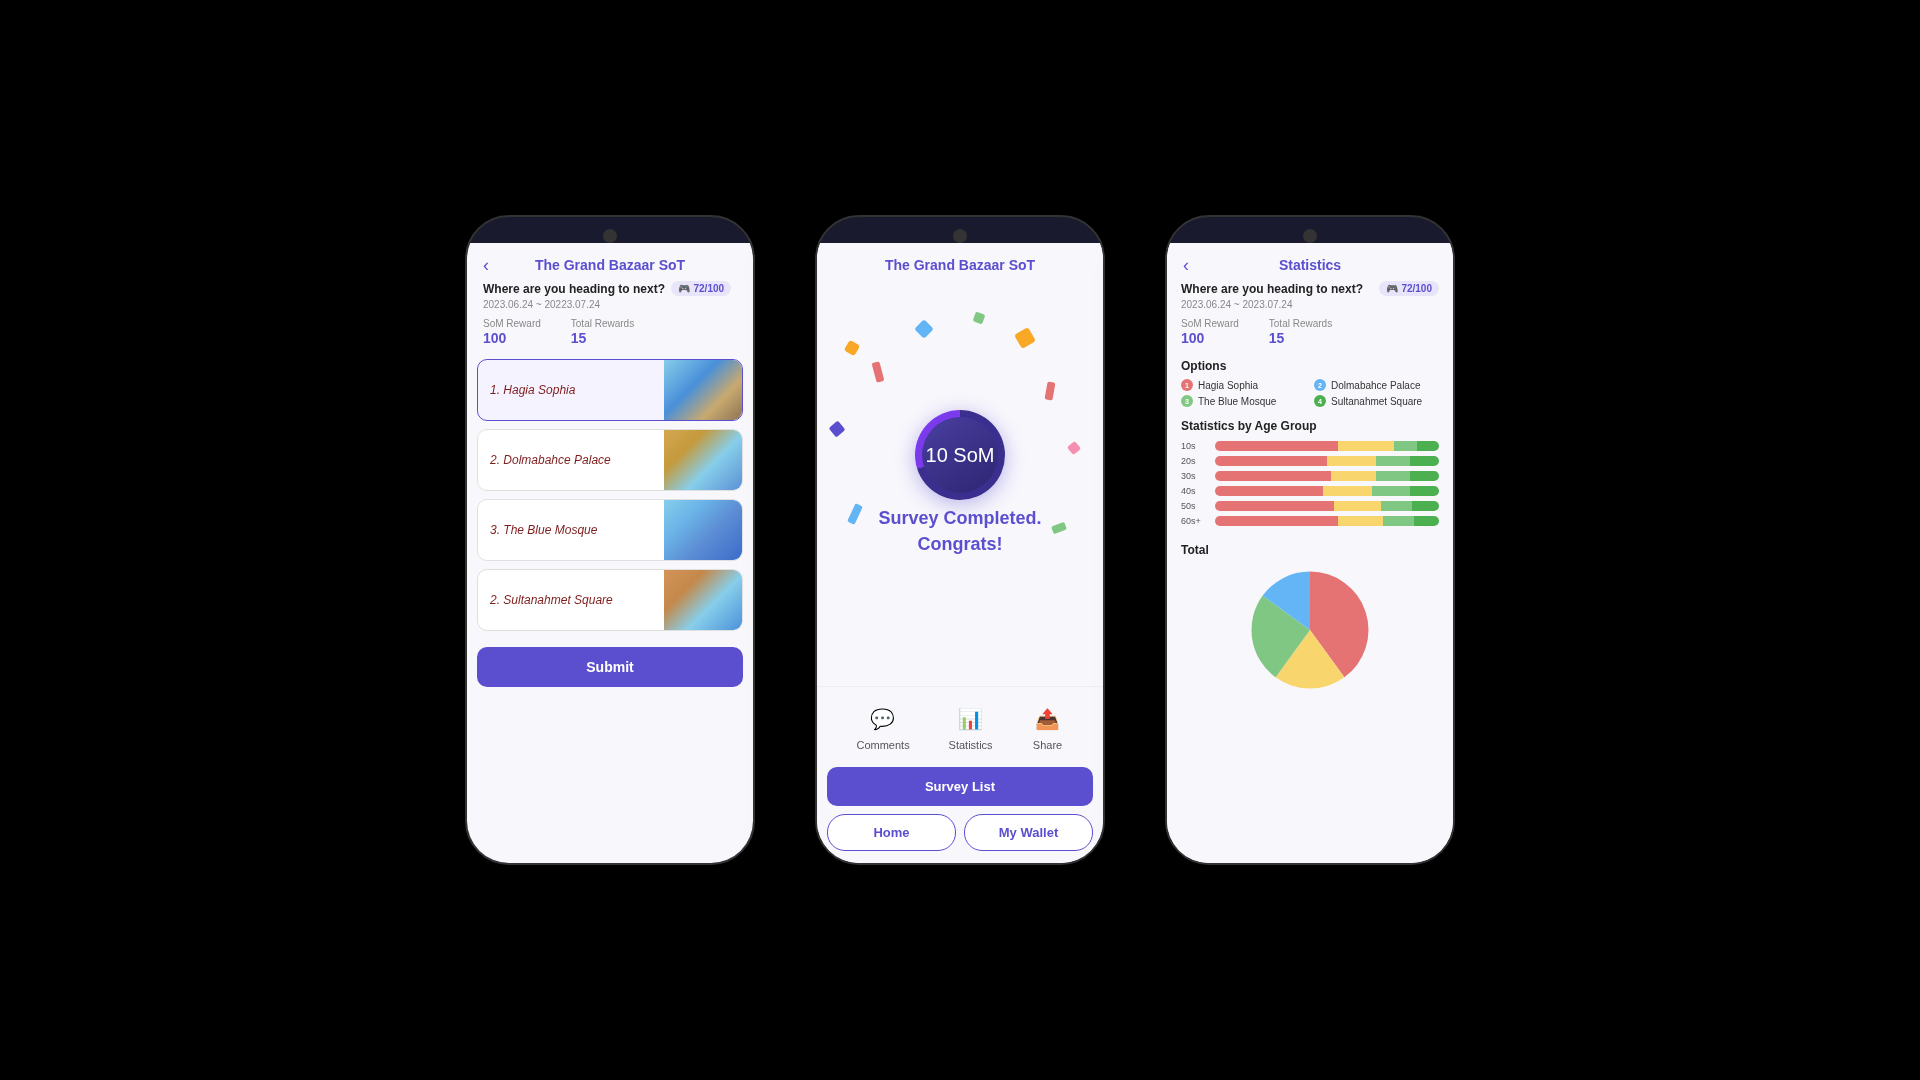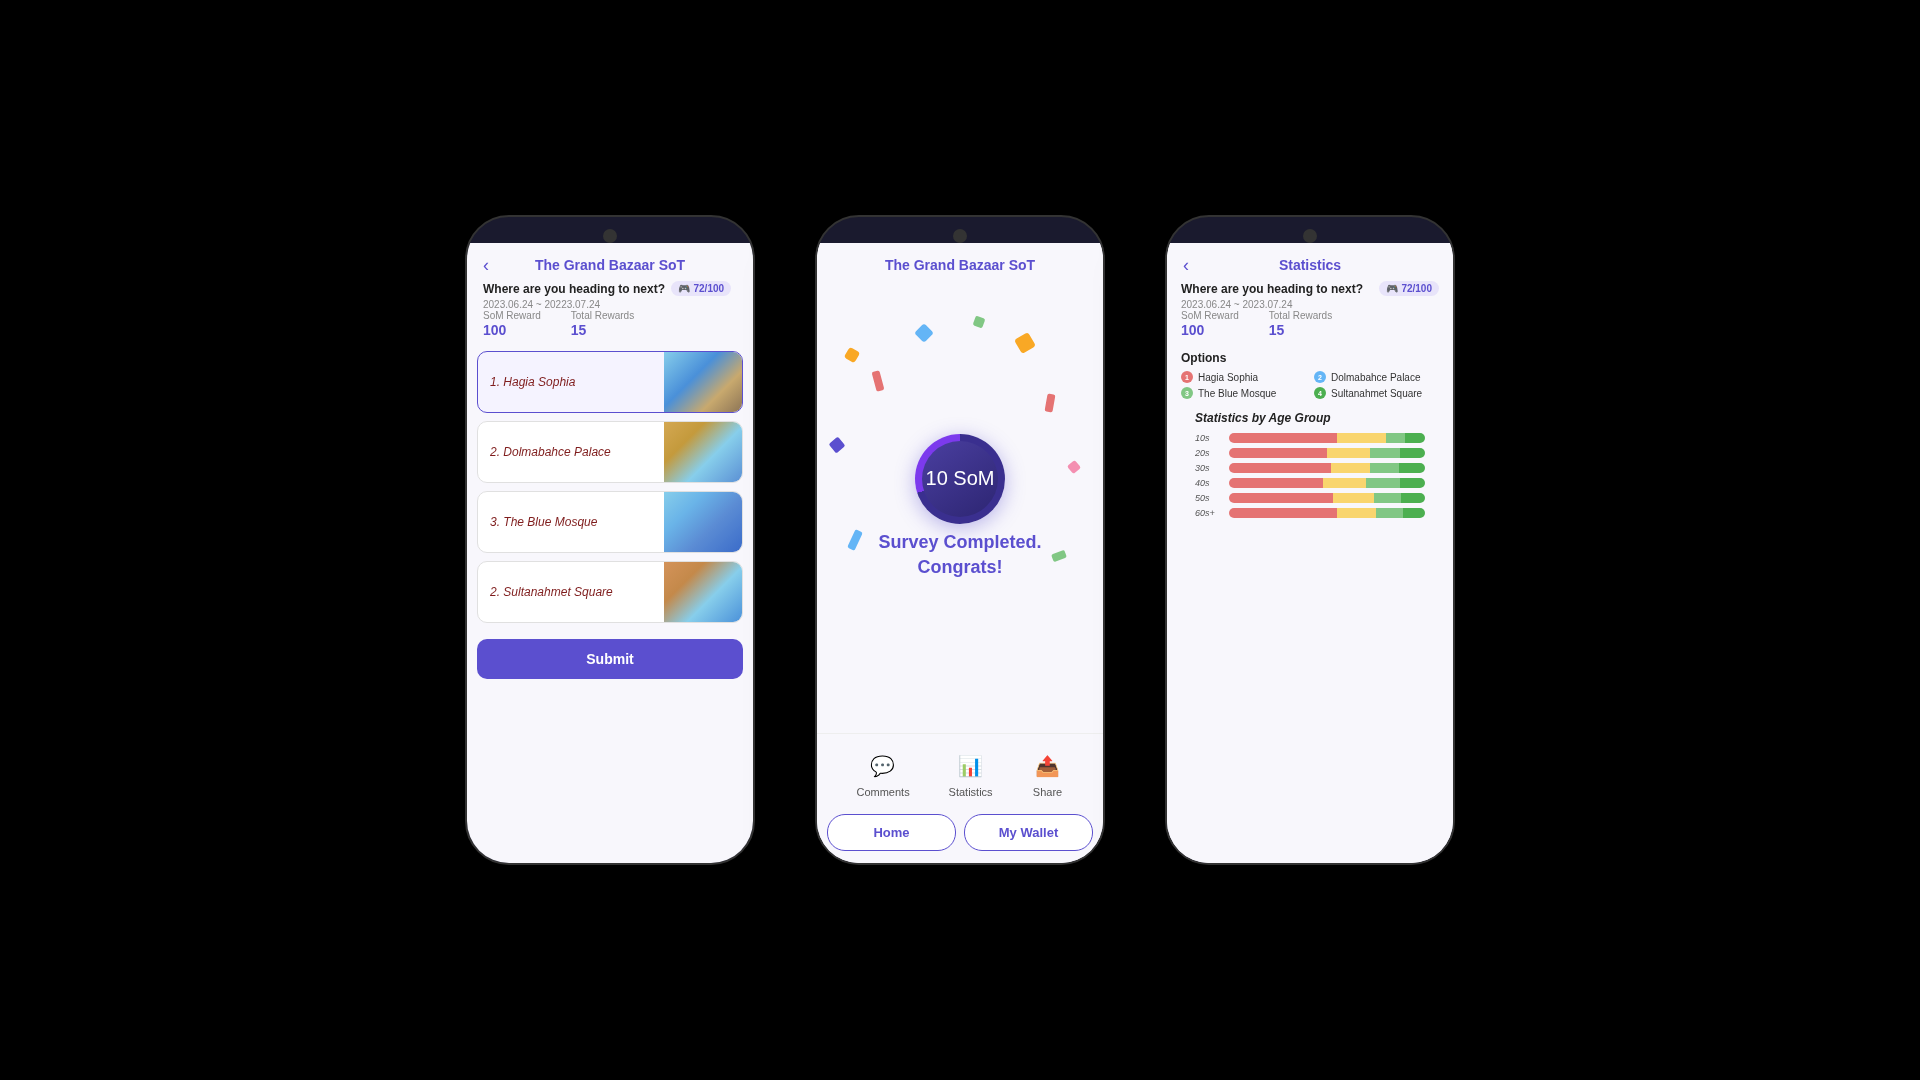--- a/index.html
+++ b/index.html
@@ -88,21 +88,21 @@
       background: #e8e4fa;
       border-radius: 10px;
       padding: 2px 7px;
       font-size: 10px;
       color: #5b4fcf;
       font-weight: 600;
     }
     .date-range {
       font-size: 10px;
       color: #888;
-      margin-bottom: 0;
+      margin-bottom: 8px;
     }
     .rewards-row {
       display: flex;
       gap: 30px;
     }
     .reward-item label {
       font-size: 10px;
       color: #888;
       display: block;
     }
@@ -353,22 +353,21 @@
       border-radius: 50%;
       flex-shrink: 0;
       display: flex;
       align-items: center;
       justify-content: center;
       color: #fff;
       font-size: 7px;
       font-weight: 700;
     }
     .age-stats {
-      padding: 4px 28px;
-      font-style: italic;
+      padding: 4px 14px;
     }
     .age-stats h4 {
       font-size: 12px;
       font-weight: 700;
       color: #222;
       margin-bottom: 8px;
     }
     .age-row {
       display: flex;
       align-items: center;
@@ -497,20 +496,21 @@
         </div>
         <div class="action-btn">
           <div class="action-icon">📊</div>
           <span class="action-label">Statistics</span>
         </div>
         <div class="action-btn">
           <div class="action-icon">📤</div>
           <span class="action-label">Share</span>
         </div>
       </div>
+      <div class="survey-list-btn">Survey List</div>
       <div class="nav-row">
         <div class="nav-btn">Home</div>
         <div class="nav-btn">My Wallet</div>
       </div>
     </div>
   </div>
 </div>
 
 <div class="phone">
   <div class="phone-notch"></div>
@@ -610,15 +610,28 @@
         <div class="age-row">
           <span class="age-label">60s+</span>
           <div class="bar-track">
             <div class="bar-seg" style="width:55%;background:#e57373;"></div>
             <div class="bar-seg" style="width:20%;background:#f9d56e;"></div>
             <div class="bar-seg" style="width:14%;background:#81c784;"></div>
             <div class="bar-seg" style="width:11%;background:#4caf50;"></div>
           </div>
         </div>
       </div>
+      <div class="total-section">
+        <h4>Total</h4>
+        <div class="pie-chart-container">
+          <div class="pie-chart">
+            <svg viewBox="0 0 100 100">
+                <path d="M50,50 L50,5 A45,45 0 0,1 76.45033635316129,86.40576474687263 Z" fill="#e57373"></path>
+                <path d="M50,50 L76.45033635316129,86.40576474687263 A45,45 0 0,1 23.549663646838713,86.40576474687263 Z" fill="#f9d56e"></path>
+                <path d="M50,50 L23.549663646838713,86.40576474687263 A45,45 0 0,1 13.594235253127358,23.549663646838713 Z" fill="#81c784"></path>
+                <path d="M50,50 L13.594235253127358,23.549663646838713 A45,45 0 0,1 49.99999999999999,5 Z" fill="#64b5f6"></path>
+              </svg>
+          </div>
+        </div>
+      </div>
     </div>
   </div>
 </div>
 
 </body></html>

